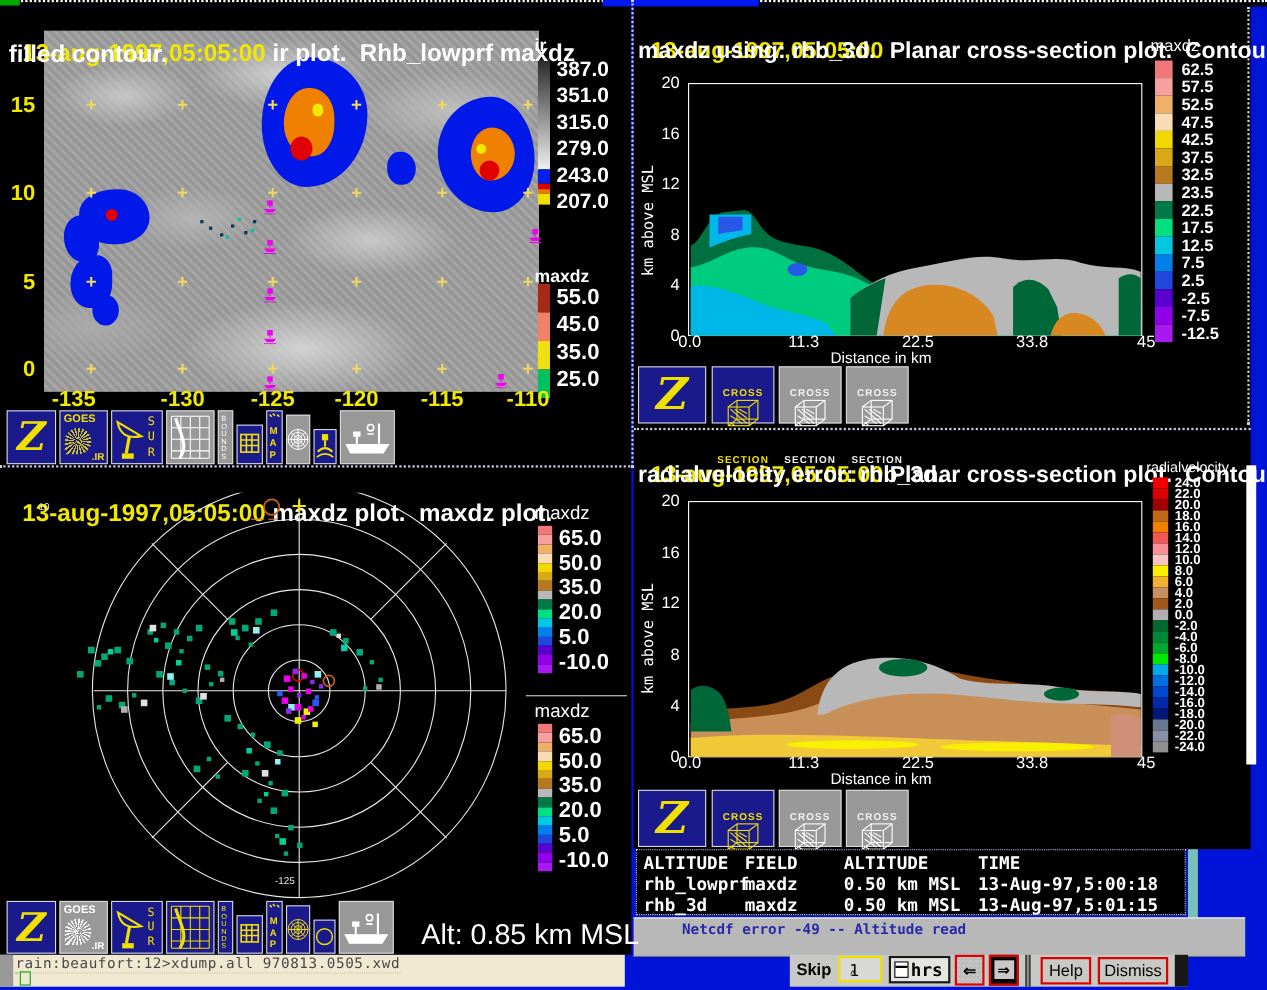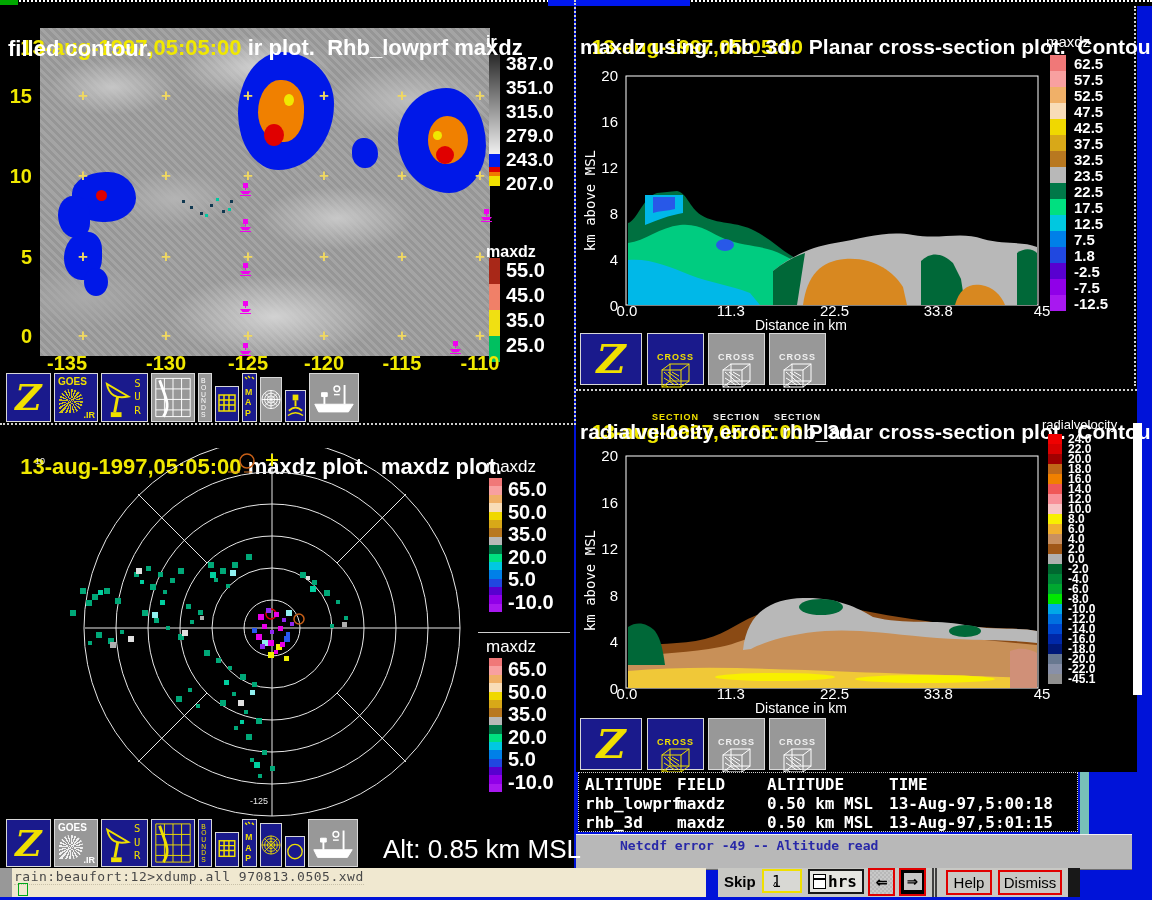--- a/index.html
+++ b/index.html
@@ -253,21 +253,21 @@
     <div style="position: absolute; left: 1074px; top: 87px; color: rgb(255, 255, 255); font: bold 15px &quot;Liberation Sans&quot;, sans-serif;">52.5</div>
     <div style="position: absolute; left: 1074px; top: 103px; color: rgb(255, 255, 255); font: bold 15px &quot;Liberation Sans&quot;, sans-serif;">47.5</div>
     <div style="position: absolute; left: 1074px; top: 119px; color: rgb(255, 255, 255); font: bold 15px &quot;Liberation Sans&quot;, sans-serif;">42.5</div>
     <div style="position: absolute; left: 1074px; top: 135px; color: rgb(255, 255, 255); font: bold 15px &quot;Liberation Sans&quot;, sans-serif;">37.5</div>
     <div style="position: absolute; left: 1074px; top: 151px; color: rgb(255, 255, 255); font: bold 15px &quot;Liberation Sans&quot;, sans-serif;">32.5</div>
     <div style="position: absolute; left: 1074px; top: 167px; color: rgb(255, 255, 255); font: bold 15px &quot;Liberation Sans&quot;, sans-serif;">23.5</div>
     <div style="position: absolute; left: 1074px; top: 183px; color: rgb(255, 255, 255); font: bold 15px &quot;Liberation Sans&quot;, sans-serif;">22.5</div>
     <div style="position: absolute; left: 1074px; top: 199px; color: rgb(255, 255, 255); font: bold 15px &quot;Liberation Sans&quot;, sans-serif;">17.5</div>
     <div style="position: absolute; left: 1074px; top: 215px; color: rgb(255, 255, 255); font: bold 15px &quot;Liberation Sans&quot;, sans-serif;">12.5</div>
     <div style="position: absolute; left: 1074px; top: 231px; color: rgb(255, 255, 255); font: bold 15px &quot;Liberation Sans&quot;, sans-serif;">7.5</div>
-    <div style="position: absolute; left: 1074px; top: 247px; color: rgb(255, 255, 255); font: bold 15px &quot;Liberation Sans&quot;, sans-serif;">1.8</div>
+    <div style="position: absolute; left: 1074px; top: 247px; color: rgb(255, 255, 255); font: bold 15px &quot;Liberation Sans&quot;, sans-serif;">2.5</div>
     <div style="position: absolute; left: 1074px; top: 263px; color: rgb(255, 255, 255); font: bold 15px &quot;Liberation Sans&quot;, sans-serif;">-2.5</div>
     <div style="position: absolute; left: 1074px; top: 279px; color: rgb(255, 255, 255); font: bold 15px &quot;Liberation Sans&quot;, sans-serif;">-7.5</div>
     <div style="position: absolute; left: 1074px; top: 295px; color: rgb(255, 255, 255); font: bold 15px &quot;Liberation Sans&quot;, sans-serif;">-12.5</div>
   </div>
 
 <div id="xt-buttons">
     <div style="position: absolute; left: 580px; top: 333px; width: 62px; height: 52px; background: rgb(26, 26, 140); border: 1px solid rgb(216, 216, 216); box-sizing: border-box;">
       <span style="display:block;text-align:center;font:italic bold 40px 'DejaVu Serif',serif;color:#f0e000;line-height:50px">Z</span>
     </div>
     <div class="crossbtn" style="position: absolute; left: 647px; top: 333px; background: rgb(26, 26, 140); color: rgb(240, 224, 0);">
@@ -401,21 +401,21 @@
     <div style="position: absolute; left: 1068px; top: 572px; color: rgb(255, 255, 255); font: bold 12px &quot;Liberation Sans&quot;, sans-serif;">-4.0</div>
     <div style="position: absolute; left: 1068px; top: 582px; color: rgb(255, 255, 255); font: bold 12px &quot;Liberation Sans&quot;, sans-serif;">-6.0</div>
     <div style="position: absolute; left: 1068px; top: 592px; color: rgb(255, 255, 255); font: bold 12px &quot;Liberation Sans&quot;, sans-serif;">-8.0</div>
     <div style="position: absolute; left: 1068px; top: 602px; color: rgb(255, 255, 255); font: bold 12px &quot;Liberation Sans&quot;, sans-serif;">-10.0</div>
     <div style="position: absolute; left: 1068px; top: 612px; color: rgb(255, 255, 255); font: bold 12px &quot;Liberation Sans&quot;, sans-serif;">-12.0</div>
     <div style="position: absolute; left: 1068px; top: 622px; color: rgb(255, 255, 255); font: bold 12px &quot;Liberation Sans&quot;, sans-serif;">-14.0</div>
     <div style="position: absolute; left: 1068px; top: 632px; color: rgb(255, 255, 255); font: bold 12px &quot;Liberation Sans&quot;, sans-serif;">-16.0</div>
     <div style="position: absolute; left: 1068px; top: 642px; color: rgb(255, 255, 255); font: bold 12px &quot;Liberation Sans&quot;, sans-serif;">-18.0</div>
     <div style="position: absolute; left: 1068px; top: 652px; color: rgb(255, 255, 255); font: bold 12px &quot;Liberation Sans&quot;, sans-serif;">-20.0</div>
     <div style="position: absolute; left: 1068px; top: 662px; color: rgb(255, 255, 255); font: bold 12px &quot;Liberation Sans&quot;, sans-serif;">-22.0</div>
-    <div style="position: absolute; left: 1068px; top: 672px; color: rgb(255, 255, 255); font: bold 12px &quot;Liberation Sans&quot;, sans-serif;">-45.1</div>
+    <div style="position: absolute; left: 1068px; top: 672px; color: rgb(255, 255, 255); font: bold 12px &quot;Liberation Sans&quot;, sans-serif;">-24.0</div>
   </div>
 
 <div id="xb-buttons">
     <div style="position: absolute; left: 580px; top: 718px; width: 62px; height: 52px; background: rgb(26, 26, 140); border: 1px solid rgb(216, 216, 216); box-sizing: border-box;">
       <span style="display:block;text-align:center;font:italic bold 40px 'DejaVu Serif',serif;color:#f0e000;line-height:50px">Z</span>
     </div>
     <div class="crossbtn" style="position: absolute; left: 647px; top: 718px; background: rgb(26, 26, 140); color: rgb(240, 224, 0);">
       <div class="cb-t">CROSS</div>
       <div><svg width="34" height="28" viewBox="0 0 34 28">
           <g stroke="#f0e000" fill="none" stroke-width="1">
@@ -668,21 +668,21 @@
     <div style="position: absolute; left: 508px; top: 725.5px; color: rgb(255, 255, 255); font: bold 20px &quot;Liberation Sans&quot;, sans-serif;">20.0</div>
     <div style="position: absolute; left: 508px; top: 748px; color: rgb(255, 255, 255); font: bold 20px &quot;Liberation Sans&quot;, sans-serif;">5.0</div>
     <div style="position: absolute; left: 508px; top: 770.5px; color: rgb(255, 255, 255); font: bold 20px &quot;Liberation Sans&quot;, sans-serif;">-10.0</div>
   </div>
 
 <div id="ppi-toolbar"></div>
 <div class="abs" style="left:383px;top:834px;color:#fff;font-size:26px">Alt: 0.85 km MSL</div>
 
 <div class="abs" style="left:1133px;top:423px;width:9px;height:272px;background:#fff"></div>
 
-<div class="abs" style="left:0;top:868px;width:706px;height:29px;background:#f0e8d0">
+<div class="abs" style="left:0;top:868px;width:568px;height:29px;background:#f0e8d0">
   <div class="abs" style="left:0;top:0;width:12px;height:29px;background:#989898"></div>
   <div class="abs mono" style="left:14px;top:1px;color:#484848;font-size:13px;letter-spacing:0.5px;border-bottom:1px dotted #c8c0a8">rain:beaufort:12&gt;xdump.all 970813.0505.xwd</div>
   <div class="abs" style="left:18px;top:15px;width:8px;height:11px;border:1px solid #00a818"></div>
 </div>
 
 <div class="abs" style="left:718px;top:868px;width:362px;height:29px;background:#c8c8c4">
   <div class="abs" style="left:6px;top:5px;color:#000;font-weight:bold;font-size:15px">Skip</div>
   <div class="abs" style="left:44px;top:1px;width:40px;height:24px;background:#d8d8d4;border:2px solid #f0e000;box-sizing:border-box">
     <span class="mono" style="position:absolute;left:8px;top:2px;font-size:15px;color:#000">1</span>
     <span style="position:absolute;left:9px;top:10px;font-size:10px;color:#000">^</span>

